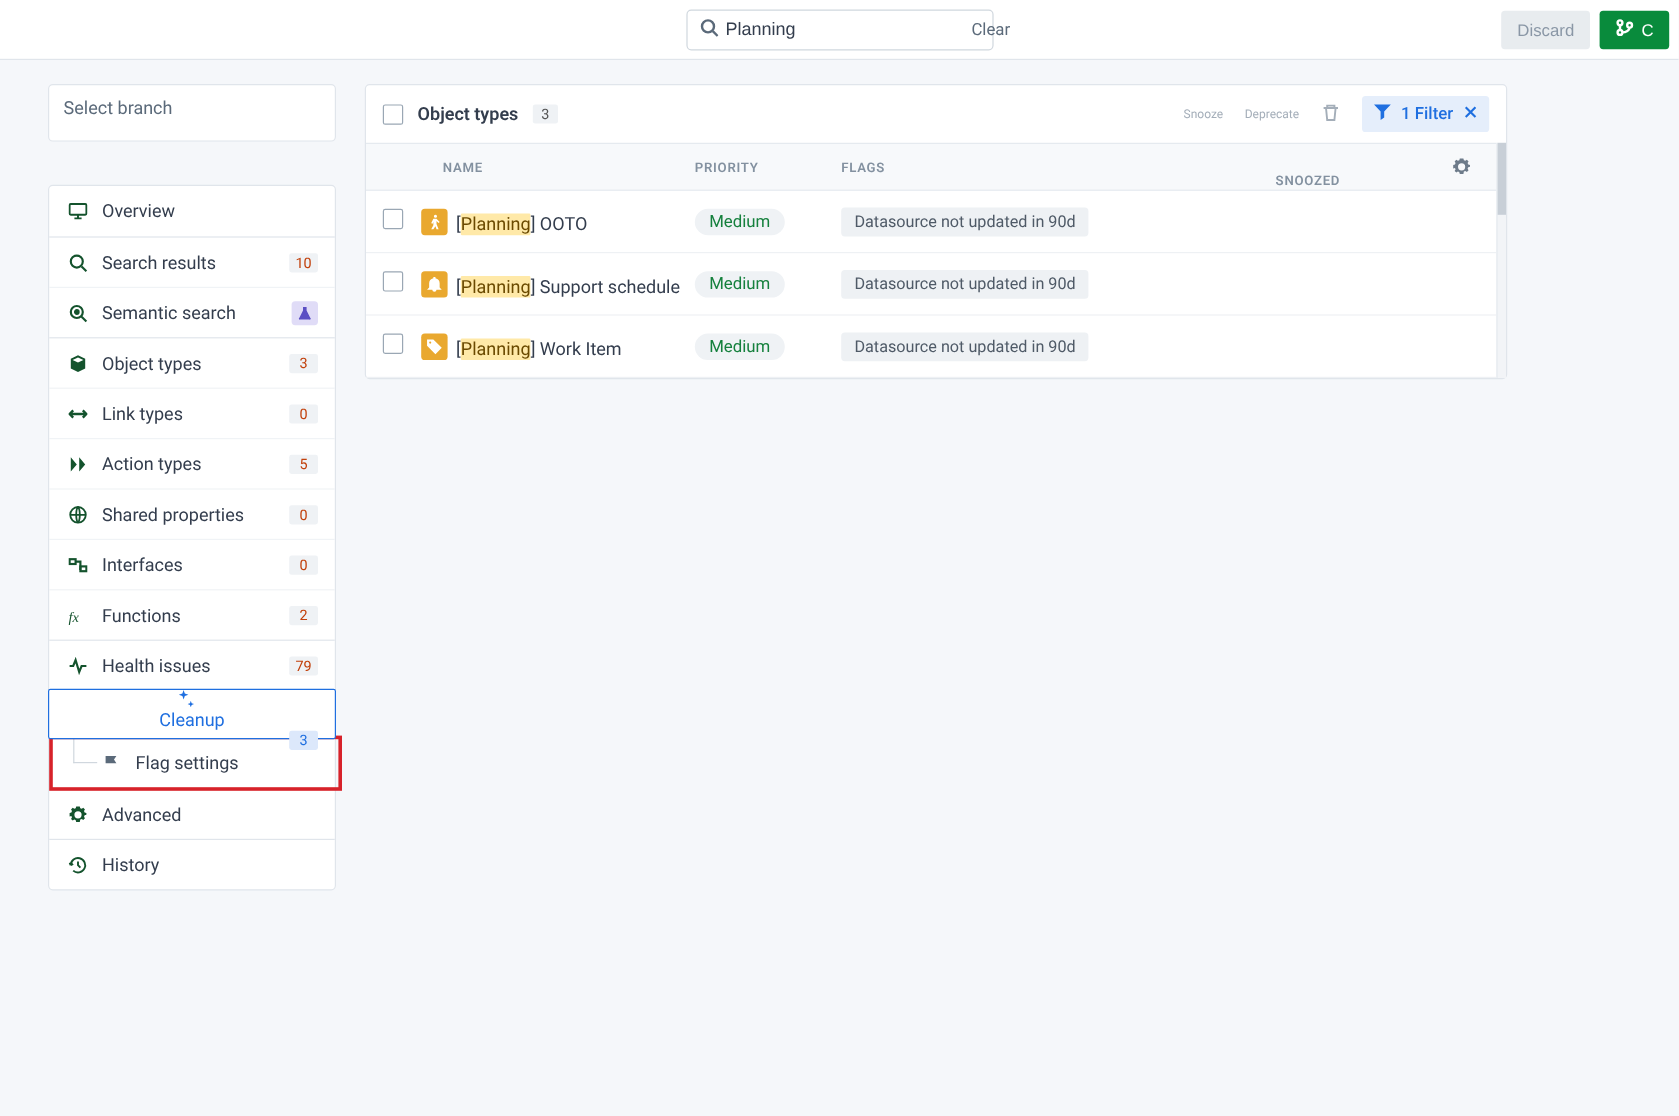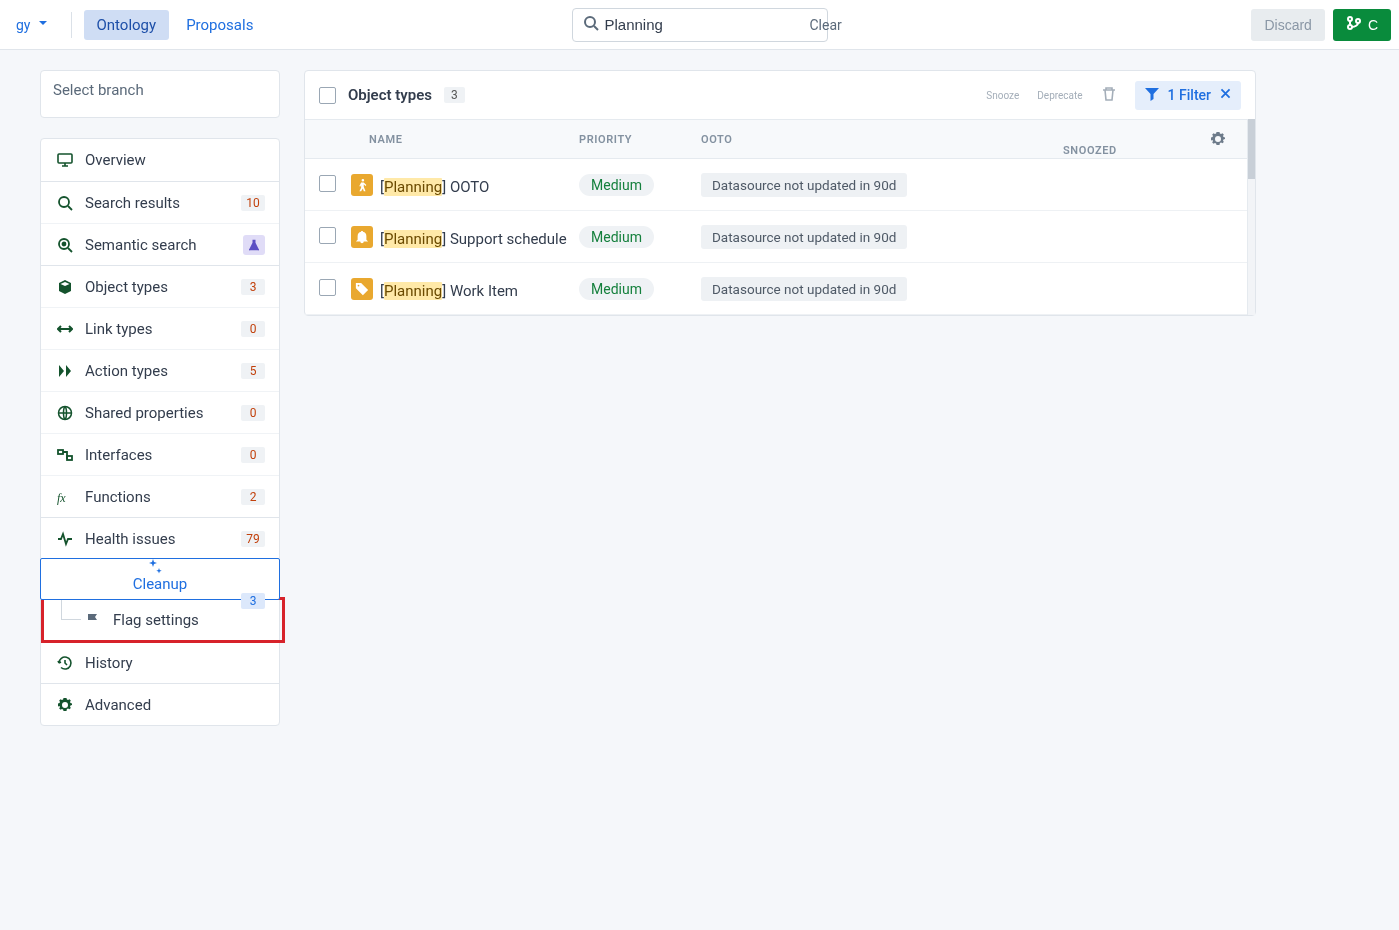--- a/index.html
+++ b/index.html
@@ -44,21 +44,21 @@
   .search-clear { color:#5b6a7a; font-size:14px; cursor:pointer; }
   .topbar-right { margin-left:auto; display:flex; gap:8px; }
   .btn {
     height:32px; padding:0 13px; border-radius:3px; border:none; font-size:14px; cursor:pointer;
     display:inline-flex; align-items:center; gap:6px;
   }
   .btn-discard { background:#e8ecef; color:#8a97a6; }
   .btn-create { background:#098b3c; color:#fff; font-weight:500; }
   
   .content { display:flex; padding:20px; gap:24px; align-items:flex-start; }
-  .side { width:260px; display:flex; flex-direction:column; gap:20px;padding-left:20px; }
+  .side { width:260px; display:flex; flex-direction:column; gap:36px;padding-left:20px; }
   .panel { background:#fff; border:1px solid #e0e5eb; border-radius:4px; }
   .branch-box { padding:10px 12px; }
   .branch-box .lbl { color:#5b6a7a; font-size:15px; margin-bottom:8px; display:block; }
   .branch-sel {
     border:1px solid #d0d7de; border-radius:3px; background:#f4f6f8;
     height:32px; display:flex; align-items:center; padding:0 8px; gap:8px;
   }
   .branch-sel .name { font-size:15px; color:#333d4d; }
   .branch-sel .def-badge {
     margin-left:auto; background:#dfe4ea; color:#555; font-size:12px; padding:2px 8px; border-radius:2px;
@@ -142,37 +142,20 @@
     background:#eef1f4; color:#4f5a67; border-radius:3px; padding:4px 11px; font-size:13.5px;
   }
   .scrollbar { width:8px; background:#f2f4f7; border-left:1px solid #e5eaef; position:relative;}
   .scrollbar .thumb { position:absolute; top:0; left:0; right:0; height:60px; background:#c8cfd7;}
   .icon-svg { width:16px; height:16px; }
 </style>
 </head>
 <body>
 
 <div class="topbar">
-  <div class="topbar-left">
-    <div class="nav-dropdown">
-      <span>gy</span>
-      <span>
-        <svg class="icon-svg" viewBox="0 0 16 16" fill="currentColor">
-            <path d="M4 6l4 4 4-4z"></path>
-          </svg>
-      </span>
-    </div>
-    <div class="sep"></div>
-    <div class="tab active">
-      <span>Ontology</span>
-    </div>
-    <div class="tab">
-      <span>Proposals</span>
-    </div>
-  </div>
 
   <div class="search-wrap">
     <span style="color:#5b6a7a">
       <svg class="icon-svg" viewBox="0 0 16 16" fill="none" stroke="currentColor" stroke-width="2">
           <circle cx="7" cy="7" r="5"></circle>
           <line x1="11" y1="11" x2="15" y2="15"></line>
         </svg>
     </span>
     <input value="Planning" style="">
     <span class="search-clear">Clear</span>
@@ -320,33 +303,33 @@
               <svg class="icon-svg" viewBox="0 0 16 16" fill="currentColor">
                 <path d="M3 1v14M3 2h9l-2 3 2 3H3"></path>
               </svg>
             </span>
           <span>Flag settings</span>
         </div>
         <div class="flag-highlight"></div>
       </div>
       <div class="nav-item section-start">
         <span class="icon">
+            <svg class="icon-svg" viewBox="0 0 16 16" fill="currentColor">
+              <path d="M8 5a3 3 0 1 0 0 6 3 3 0 0 0 0-6zm7 3l-1.5.4a5.7 5.7 0 0 1-.5 1.2l.8 1.3-1.4 1.4-1.3-.8a5.7 5.7 0 0 1-1.2.5L9.5 14h-3l-.4-1.5a5.7 5.7 0 0 1-1.2-.5l-1.3.8-1.4-1.4.8-1.3a5.7 5.7 0 0 1-.5-1.2L1 9.5v-3l1.5-.4c.1-.4.3-.8.5-1.2l-.8-1.3L3.6 2.2l1.3.8c.4-.2.8-.4 1.2-.5L6.5 1h3l.4 1.5c.4.1.8.3 1.2.5l1.3-.8 1.4 1.4-.8 1.3c.2.4.4.8.5 1.2L15 6.5v3z"></path>
+            </svg>
+          </span>
+        <span>Advanced</span>
+      </div>
+      <div class="nav-item section-start">
+        <span class="icon">
             <svg class="icon-svg" viewBox="0 0 16 16" fill="none" stroke="currentColor" stroke-width="1.6">
               <path d="M2 8a6 6 0 1 1 2 4.5M2 8l-1-2M2 8l2-1M8 5v3l2 2"></path>
             </svg>
           </span>
         <span>History</span>
-      </div>
-      <div class="nav-item section-start">
-        <span class="icon">
-            <svg class="icon-svg" viewBox="0 0 16 16" fill="currentColor">
-              <path d="M8 5a3 3 0 1 0 0 6 3 3 0 0 0 0-6zm7 3l-1.5.4a5.7 5.7 0 0 1-.5 1.2l.8 1.3-1.4 1.4-1.3-.8a5.7 5.7 0 0 1-1.2.5L9.5 14h-3l-.4-1.5a5.7 5.7 0 0 1-1.2-.5l-1.3.8-1.4-1.4.8-1.3a5.7 5.7 0 0 1-.5-1.2L1 9.5v-3l1.5-.4c.1-.4.3-.8.5-1.2l-.8-1.3L3.6 2.2l1.3.8c.4-.2.8-.4 1.2-.5L6.5 1h3l.4 1.5c.4.1.8.3 1.2.5l1.3-.8 1.4 1.4-.8 1.3c.2.4.4.8.5 1.2L15 6.5v3z"></path>
-            </svg>
-          </span>
-        <span>Advanced</span>
       </div>
     </div>
   </div>
 
   <div class="main">
     <div class="main-toolbar">
       <span class="checkbox"></span>
       <span class="obj-title">Object types</span>
       <span class="badge-count">3</span>
       <div class="toolbar-actions">
@@ -366,21 +349,21 @@
         </div>
       </div>
     </div>
 
     <div style="display:flex; flex:1;">
       <div style="flex:1;">
         <div class="table-head">
           <div class="col-check"></div>
           <div class="col-name col-name-head">NAME</div>
           <div class="col-prio">PRIORITY</div>
-          <div class="col-flags">OOTO</div>
+          <div class="col-flags">FLAGS</div>
           <div class="col-snoozed">SNOOZED</div>
           <div class="col-gear">
               <svg class="icon-svg" viewBox="0 0 16 16" fill="currentColor">
                 <path d="M8 5a3 3 0 1 0 0 6 3 3 0 0 0 0-6zm7 3l-1.5.4a5.7 5.7 0 0 1-.5 1.2l.8 1.3-1.4 1.4-1.3-.8a5.7 5.7 0 0 1-1.2.5L9.5 14h-3l-.4-1.5a5.7 5.7 0 0 1-1.2-.5l-1.3.8-1.4-1.4.8-1.3a5.7 5.7 0 0 1-.5-1.2L1 9.5v-3l1.5-.4c.1-.4.3-.8.5-1.2l-.8-1.3L3.6 2.2l1.3.8c.4-.2.8-.4 1.2-.5L6.5 1h3l.4 1.5c.4.1.8.3 1.2.5l1.3-.8 1.4 1.4-.8 1.3c.2.4.4.8.5 1.2L15 6.5v3z"></path>
               </svg>
             </div>
         </div>
 
         <div id="rows">
             <div class="row">

